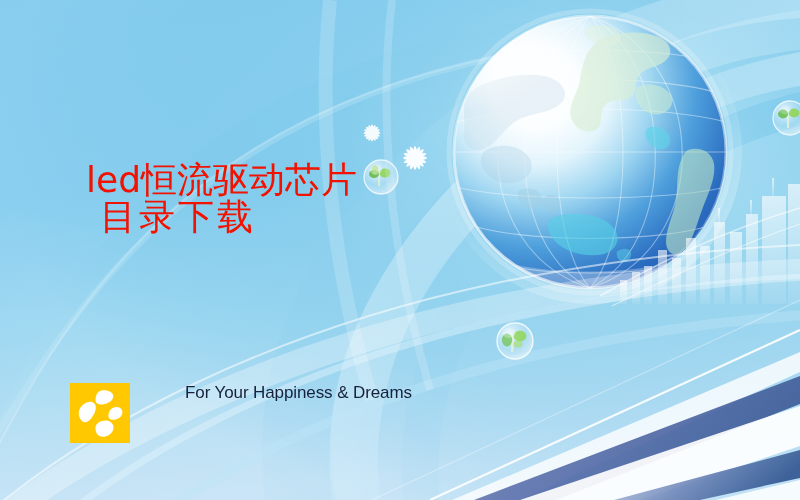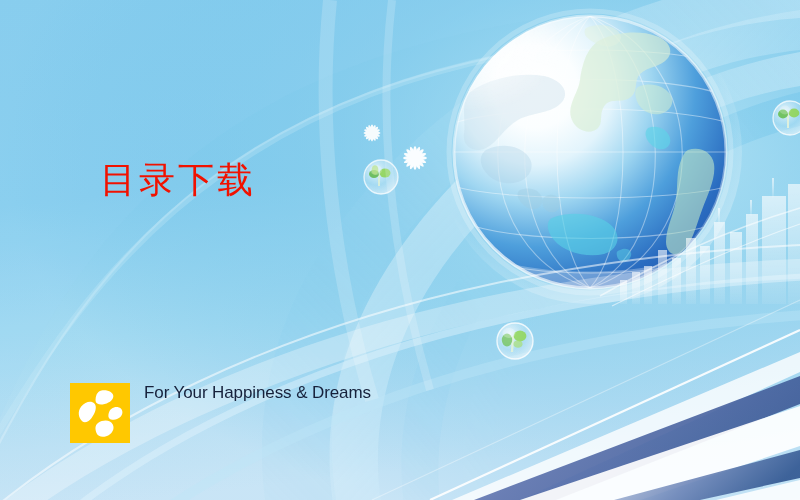--- a/index.html
+++ b/index.html
@@ -93,20 +93,21 @@
     left: 1px;
   }
   .logo-tagline {
     color: #16213B;
     font-size: 17px;
     letter-spacing: -0.1px;
     line-height: 19px;
     margin-top: -1px;
     white-space: nowrap;
     font-family: "Liberation Sans", sans-serif;
+    margin-left: 41px;
   }
 </style>
 </head>
 <body>
 
 <div id="stage">
 
   <svg id="art" viewBox="0 0 800 500" preserveAspectRatio="none" xmlns="http://www.w3.org/2000/svg">
     <defs>
 
@@ -372,20 +373,21 @@
       </g>
 
       <g fill="none" stroke="#FFFFFF" stroke-opacity="0.18">
         <path d="M330,0 C318,120 330,260 372,400" stroke-width="14"></path>
         <path d="M392,0 C378,120 390,250 430,390" stroke-width="8"></path>
       </g>
     </g>
   </svg>
 
   <div class="headline">
+    <div class="headline-line l1">led恒流驱动芯片</div>
     <div class="headline-line l2">目录下载</div>
   </div>
 
   <div class="logo">
     <div class="logo-mark">
       <svg width="60" height="60" viewBox="0 0 60 60" xmlns="http://www.w3.org/2000/svg">
         <g fill="#FFFFFF">
 
           <path d="M31.5 7.5 C38 6.6 43.5 9.4 43.3 13.6 C43.1 17.6 38.2 20.8 32.6 21.4
                    C28.6 21.8 25.8 20.5 25.6 18 C25.3 14.2 26.6 8.2 31.5 7.5 Z"></path>

